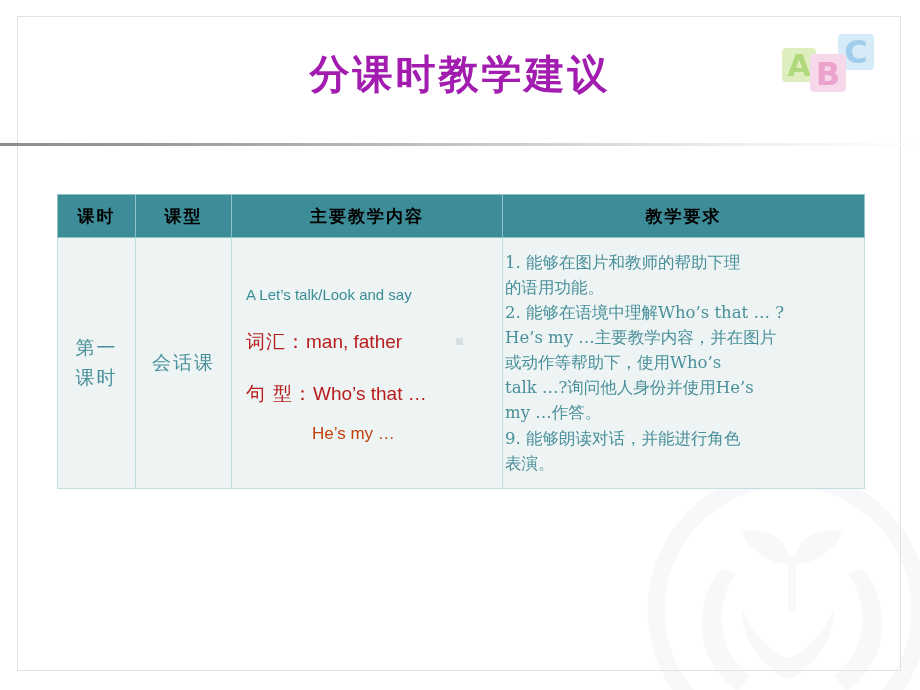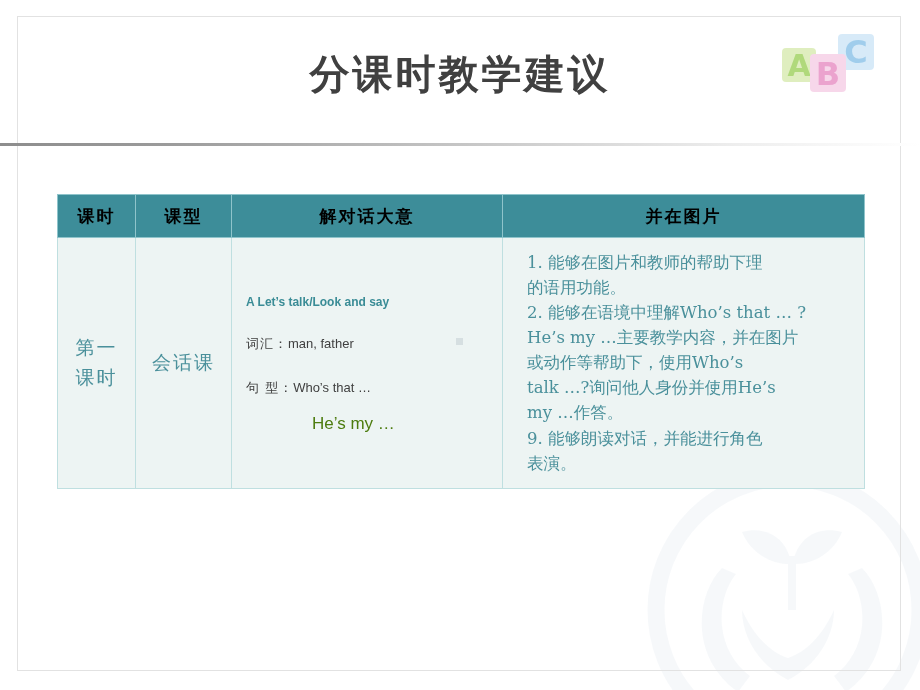--- a/index.html
+++ b/index.html
@@ -49,21 +49,21 @@
   .title {
     position: absolute;
     left: 0;
     top: 52px;
     width: 920px;
     text-align: center;
     font-family: "DejaVu Serif", "Liberation Serif", serif;
     font-size: 40px;
     font-weight: 700;
     letter-spacing: 3px;
-    color: #404040;
+    color: #a21caf;
     line-height: 1.1;
   }
 
   
   .abc-logo {
     position: absolute;
     left: 776px;
     top: 26px;
     width: 104px;
     height: 80px;
@@ -128,49 +128,49 @@
     line-height: 1.55;
     color: #5d98a1;
   }
 
   .cell-content {
     padding: 22px 10px 18px 14px;
     vertical-align: top;
   }
   .content-head {
     font-family: "Liberation Sans", sans-serif;
-    font-weight: 700;
-    font-size: 12px;
+    font-weight: 400;
+    font-size: 15px;
     color: #3a8c96;
     letter-spacing: 0px;
     margin-bottom: 26px;
   }
   .content-line {
-    font-size: 13px;
-    color: #404040;
+    font-size: 19px;
+    color: #b91c1c;
     margin-bottom: 26px;
     white-space: pre;
   }
   .content-line .lbl {
     font-family: "DejaVu Serif", "Liberation Serif", serif;
     letter-spacing: 1px;
   }
   .content-line .val {
     font-family: "Liberation Sans", sans-serif;
   }
   .content-sub {
     font-family: "Liberation Sans", sans-serif;
     font-size: 17px;
-    color: #4d7c0f;
+    color: #c2410c;
     padding-left: 66px;
     margin-top: 17px;
   }
 
   .cell-req {
-    padding: 12px 10px 12px 24px;
+    padding: 12px 10px 12px 2px;
     vertical-align: top;
     font-family: "DejaVu Serif", "Liberation Serif", serif;
     font-size: 16.5px;
     line-height: 1.52;
     color: #4fa0a9;
   }
   .cell-req p {
     margin: 0;
   }
 
@@ -230,22 +230,22 @@
       <colgroup>
         <col class="col-period">
         <col class="col-type">
         <col class="col-content">
         <col class="col-req">
       </colgroup>
       <thead>
         <tr>
           <th>课时</th>
           <th>课型</th>
-          <th>解对话大意</th>
-          <th>并在图片</th>
+          <th>主要教学内容</th>
+          <th>教学要求</th>
         </tr>
       </thead>
       <tbody>
         <tr>
           <td class="cell-period">
             <span id="period-text" style="white-space:pre-line;">第一
 课时</span>
           </td>
           <td class="cell-type">会话课</td>
           <td class="cell-content">

